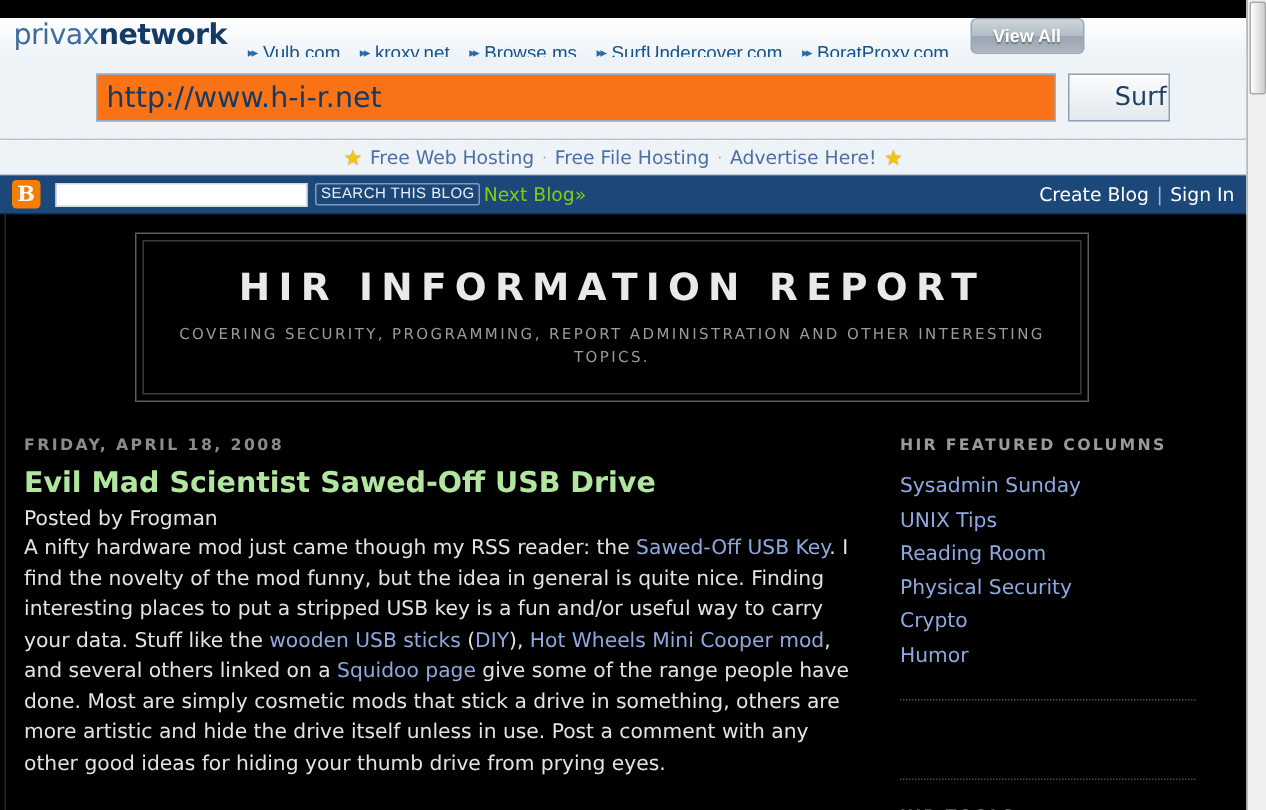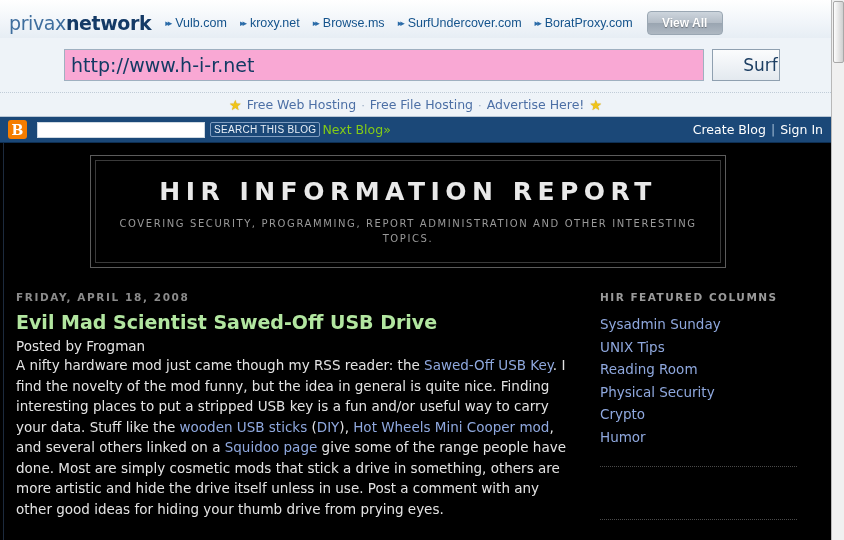--- a/index.html
+++ b/index.html
@@ -13,25 +13,25 @@
 
   #page {
     position: relative;
     width: 844px; height: 540px;
     background: #000000;
     overflow: hidden;
   }
 
   
   .privax-bar {
-    position: absolute; left: 0; top: 0;
+    position: absolute; left: 0; top: 12px;
     width: 831px; height: 46px;
     background: linear-gradient(to bottom, #ffffff 0%, #f2f6fa 45%, #e2eaf2 100%);
     border-bottom: 1px solid #b9c7d6;
-    display: flex; align-items: center;
+    display: flex; 
   }
   .privax-logo {
     margin-left: 9px;
     font-size: 19px;
     letter-spacing: -0.4px;
     color: #1f4f86;
     font-family: "DejaVu Sans", sans-serif;
     white-space: nowrap;
   }
   .privax-logo b { font-weight: bold; color: #143a66; }
@@ -74,21 +74,21 @@
     position: absolute; left: 0; top: 38px;
     width: 831px; height: 55px;
     background: #eef3f8;
     display: flex; align-items: center;
     border-bottom: 1px dotted #c0ccd8;
   }
   .url-input {
     margin-left: 64px;
     width: 640px; height: 32px;
     border: 1px solid #9fb0c0;
-    background: #f9a8d4;
+    background: #f97316;
     font-size: 19px;
     color: #123a63;
     padding: 0 6px;
     font-family: "DejaVu Sans", sans-serif;
     outline: none;
   }
   .surf-btn {
     margin-left: 8px;
     width: 68px; height: 32px;
     border: 1px solid #8fa0b0;

